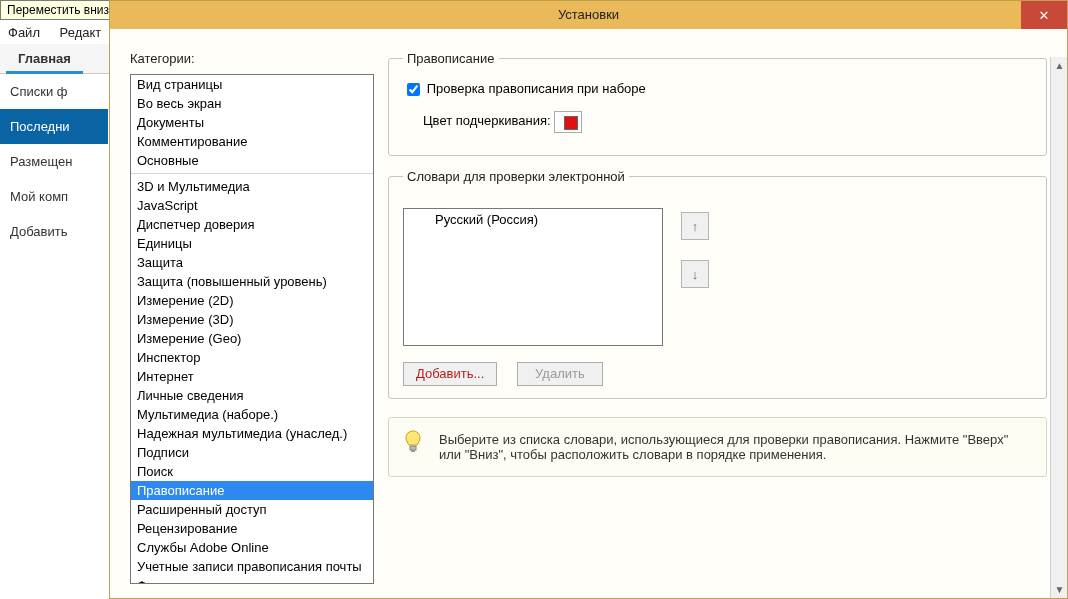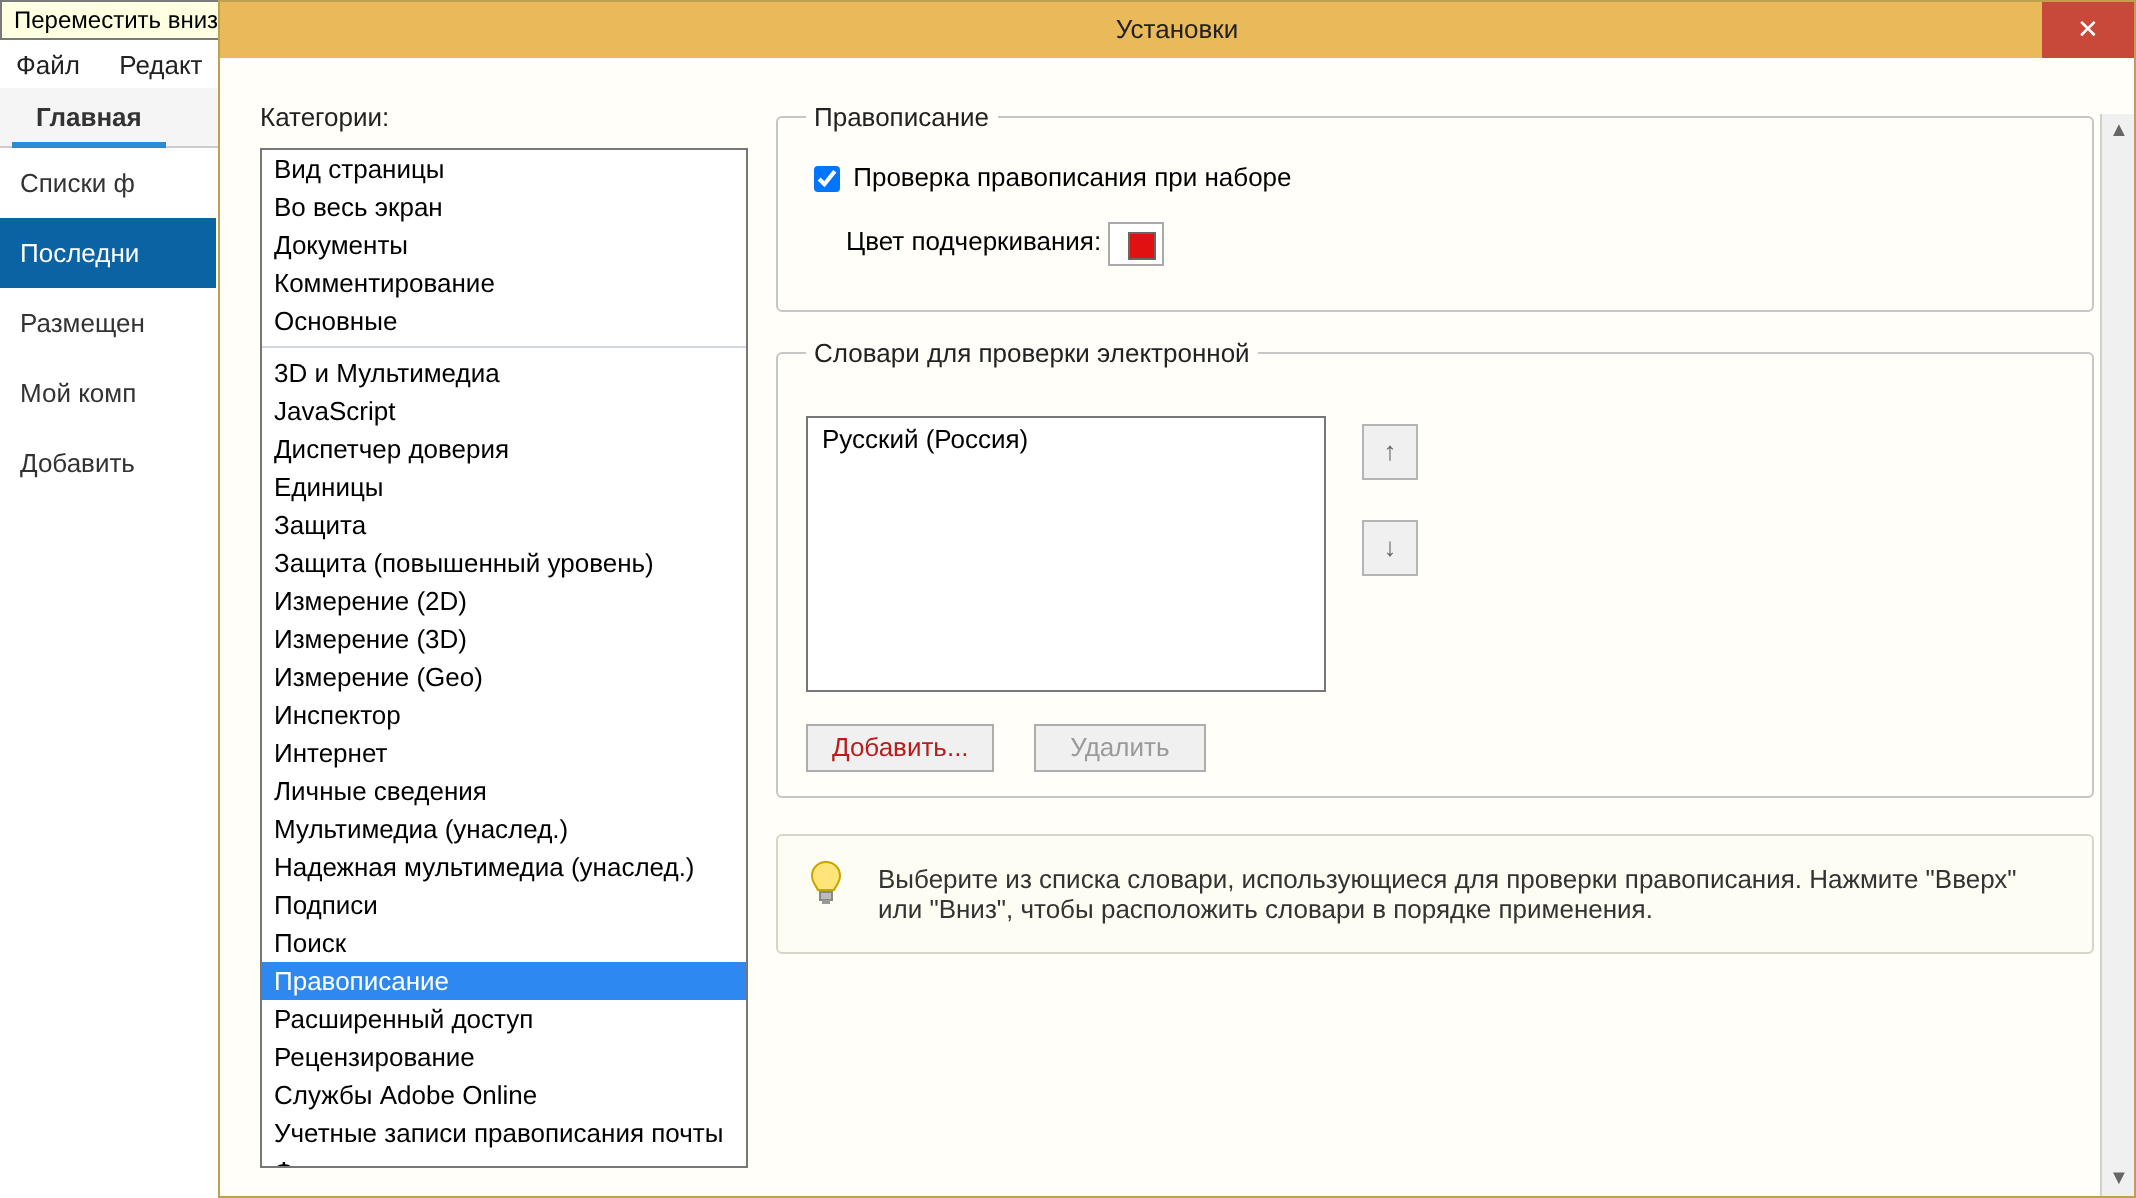--- a/index.html
+++ b/index.html
@@ -36,21 +36,21 @@
 
   .fs-spell { position:absolute; left:8px; right:8px; top:12px; height:105px; }
   .chk-row { margin:4px 0 12px 0; }
   .chk-row input { vertical-align:middle; }
   .color-row { margin-left:20px; }
   .color-swatch { display:inline-block; width:14px; height:14px; background:#e11; border:1px solid #666; vertical-align:middle; margin-left:6px; }
   .color-swatch-outer { display:inline-block; border:1px solid #aaa; padding:2px 3px; vertical-align:middle; background:#fff; }
 
   .fs-dict { position:absolute; left:8px; right:8px; top:130px; height:230px; }
   .dict-list { position:absolute; left:14px; top:24px; width:260px; height:138px; border:1px solid #777; background:#fff; padding:3px 5px; overflow:auto; }
-  .dict-list .ditem { padding:0 2px; line-height:16px; }
+  .dict-list .ditem { padding:0 2px; line-height:16px;margin-left:24px; }
   .arrow-btn { position:absolute; width:28px; height:28px; border:1px solid #b5b5b5; background:#f0f0f0; text-align:center; line-height:26px; color:#666; font-size:16px; cursor:default; }
   .arrow-btn.up { left:292px; top:28px; }
   .arrow-btn.down { left:292px; top:76px; }
   .btn { display:inline-block; min-width:86px; height:24px; border:1px solid #adadad; background:#f0f0f0; text-align:center; line-height:22px; padding:0 12px; color:#b91c1c; }
   .btn.disabled { color:#9a9a9a; }
   .dict-buttons { position:absolute; left:14px; top:178px; }
   .dict-buttons .btn { margin-right:16px; }
 
   .hint-box { position:absolute; left:8px; right:8px; top:378px; border:1px solid #d6d6c8; background:#fdfdf3; border-radius:3px; padding:14px 14px 14px 50px; min-height:52px; color:#333; }
   .bulb { position:absolute; left:14px; top:12px; width:20px; height:28px; }
@@ -107,21 +107,21 @@
           <div class="item">Диспетчер доверия</div>
           <div class="item">Единицы</div>
           <div class="item">Защита</div>
           <div class="item">Защита (повышенный уровень)</div>
           <div class="item">Измерение (2D)</div>
           <div class="item">Измерение (3D)</div>
           <div class="item">Измерение (Geo)</div>
           <div class="item">Инспектор</div>
           <div class="item">Интернет</div>
           <div class="item">Личные сведения</div>
-          <div class="item">Мультимедиа (унаслед.)</div>
+          <div class="item">Мультимедиа (наборе.)</div>
           <div class="item">Надежная мультимедиа (унаслед.)</div>
           <div class="item">Подписи</div>
           <div class="item">Поиск</div>
           <div class="item selected">Правописание</div>
           <div class="item">Расширенный доступ</div>
           <div class="item">Рецензирование</div>
           <div class="item">Службы Adobe Online</div>
           <div class="item">Учетные записи правописания почты</div>
           <div class="item">Формы</div>
         </div>

